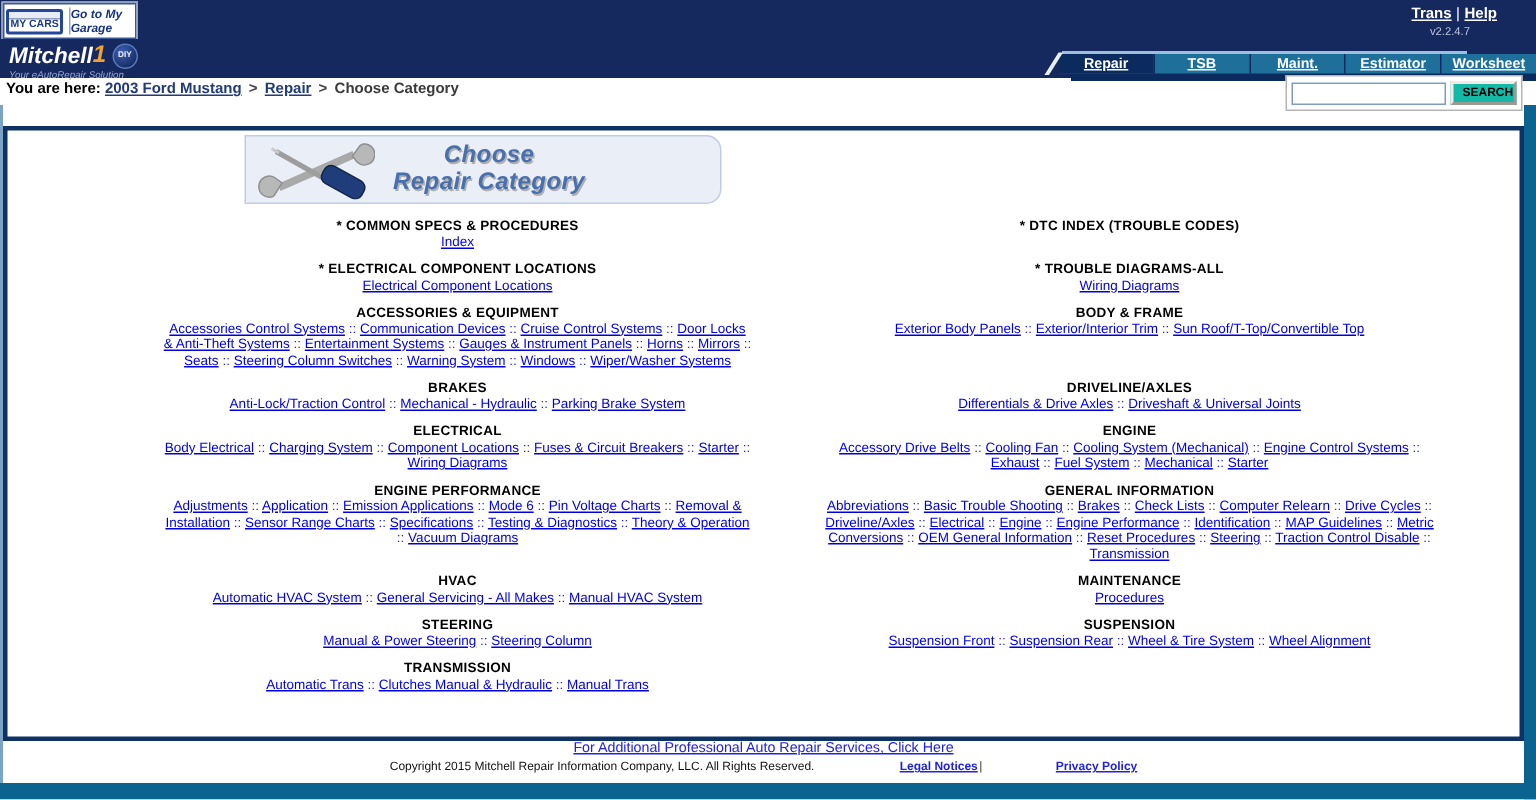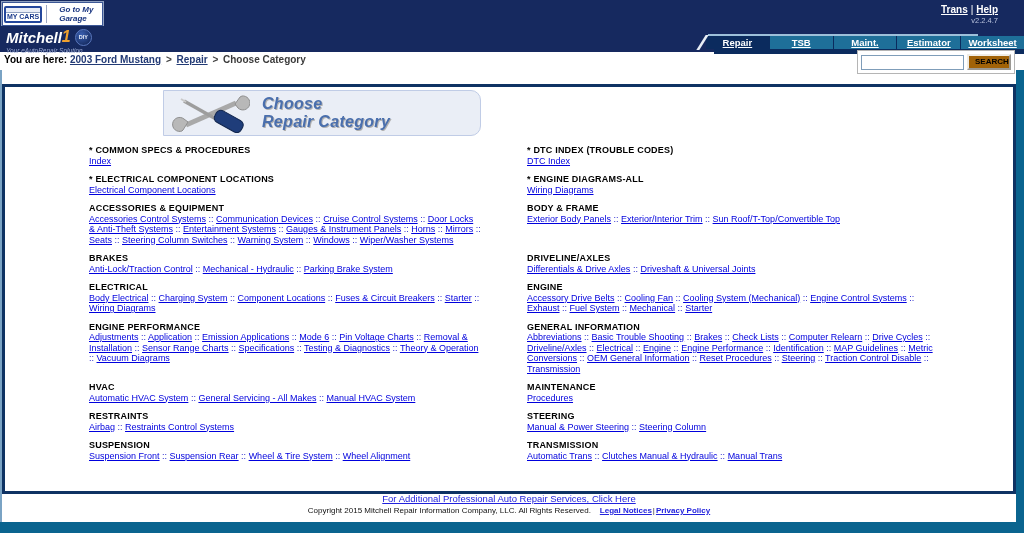--- a/index.html
+++ b/index.html
@@ -11,27 +11,27 @@
   #topbar{position:absolute;top:0;left:0;right:0;height:26px;background:#16295f;}
   #brandbar{position:absolute;top:26px;left:0;right:0;height:26px;background:#16295f;}
 
   
   #garage-btn{position:absolute;top:1px;left:1px;height:22px;background:#fff;
     border:1px solid #8fa0c0;outline:1px solid #44untitled;display:flex;align-items:center;
     padding:1px 4px 1px 2px;gap:4px;cursor:pointer;box-shadow:0 0 0 1px #3c5796 inset;}
   .plate{border:2px solid #24479c;border-radius:2px;background:#fff;display:flex;flex-direction:column;align-items:center;min-width:30px;}
   .plate-top{width:100%;height:4px;background:#e8ecf6;border-bottom:1px solid #8fa0c0;}
   .plate-text{font-size:7px;font-weight:bold;color:#1a3a8c;letter-spacing:0px;padding:0 1px;line-height:8px;}
-  .garage-label{font-size:8px;font-weight:bold;font-style:italic;color:#17337f;line-height:9px;border-left:1px solid #9aa5c0;padding-left:12px;width:40px;}
+  .garage-label{font-size:8px;font-weight:bold;font-style:italic;color:#17337f;line-height:9px;border-left:1px solid #9aa5c0;padding-left:0;width:40px;}
 
   
   #session-links{position:absolute;top:4px;right:26px;font-size:10px;font-weight:bold;color:#fff;}
   #session-links a{color:#fff;text-decoration:underline;cursor:pointer;}
   #session-links .pipe{color:#fff;font-weight:normal;padding:0 3px;}
-  #version{position:absolute;top:16px;right:26px;font-size:7.5px;color:#b9c3dd;}
+  #version{position:absolute;top:16px;right:44px;font-size:7.5px;color:#b9c3dd;}
 
   
   #logo{position:absolute;top:2px;left:6px;}
   #logo-line{display:flex;align-items:center;}
   .brand{font-size:15px;font-weight:bold;font-style:italic;color:#fff;letter-spacing:0px;}
   .brand-one{font-size:16px;font-weight:bold;font-style:italic;color:#f0a12e;}
   .globe-badge{width:15px;height:15px;border-radius:50%;margin-left:4px;
     background:radial-gradient(circle at 35% 30%, #3a5fb0, #0d1f4e);
     border:1px solid #5b79c0;color:#e8edf8;font-size:5.5px;font-weight:bold;
     display:flex;align-items:center;justify-content:center;}
@@ -50,51 +50,51 @@
   
   #breadcrumb{position:absolute;top:54px;left:4px;font-size:10px;color:#000;}
   #breadcrumb .bc-prefix{font-weight:bold;color:#000;}
   #breadcrumb a{font-weight:bold;color:#223a75;text-decoration:underline;cursor:pointer;}
   #breadcrumb .bc-sep{color:#444;font-weight:bold;padding:0 2px;}
   #breadcrumb .bc-current{font-weight:bold;color:#3a3a3a;}
 
   #search-box{position:absolute;top:50px;right:9px;width:150px;height:20px;background:#fff;
     border:1px solid #b5b5b5;display:flex;align-items:center;gap:3px;padding:1px 3px;z-index:5;}
   #search-input{flex:1;height:13px;border:1px solid #7f9db9;font-size:10px;padding:0 2px;min-width:10px;}
-  #search-btn{width:44px;height:16px;background:#a16207;border:2px outset #efece5;
+  #search-btn{width:44px;height:16px;background:#14b8a6;border:2px outset #efece5;
     font-size:8px;font-weight:bold;color:#000;font-family:"Liberation Sans",sans-serif;cursor:pointer;line-height:10px;}
 
   
   #left-frame{position:absolute;left:0;top:70px;width:2px;bottom:11px;background:#7aa3c4;}
   #right-frame{position:absolute;right:0;top:70px;width:8px;bottom:0;background:#0a648f;}
   #bottom-bar{position:absolute;left:0;right:0;bottom:0;height:11px;background:#0a648f;}
 
   
-  #content{position:absolute;left:2px;right:8px;top:84px;height:404px;background:#fff;border:3px solid #0e3263;}
+  #content{position:absolute;left:2px;right:8px;top:84px;height:404px;background:#fff;border:3px solid #0e3263;text-align:center;}
 
   
   #banner{position:absolute;left:158px;top:3px;width:300px;height:42px;background:#eaeef6;
     border:1px solid #c0cce6;border-radius:0 10px 10px 0;display:flex;align-items:center;padding:1px 8px;gap:12px;}
   #banner-title{font-size:16px;font-weight:bold;font-style:italic;color:#4a6fad;
     line-height:18px;text-shadow:1px 1px 0 #b0b0b0;letter-spacing:0.3px;}
 
   
-  #categories{position:absolute;left:84px;top:58px;display:grid;
+  #categories{position:absolute;left:104px;top:58px;display:grid;
     grid-template-columns:392px 412px;column-gap:46px;row-gap:8px;}
   .cat-cell{font-size:9px;line-height:10.5px;}
   .cat-heading{font-weight:bold;color:#000;letter-spacing:0.2px;}
   .cat-links a{color:#0000dd;text-decoration:underline;cursor:pointer;}
   .sep{color:#2222cc;}
 
   
   #footer{position:absolute;left:2px;right:8px;top:493px;text-align:center;}
   #footer-services{font-size:9.5px;}
   #footer-services a{color:#2222dd;text-decoration:underline;cursor:pointer;}
   #footer-copy{font-size:8px;color:#111;margin-top:2px;}
-  #footer-copy a{color:#2222dd;text-decoration:underline;cursor:pointer;font-weight:bold;}
+  #footer-copy a{color:#2222dd;text-decoration:underline;cursor:pointer;font-weight:bold;margin-left:48px;}
   #footer-copy .pipe{color:#333;padding:0 1px;}
   #footer-top{font-size:9.5px;font-weight:bold;color:#2222cc;margin-top:17px;}
   #footer-top a{color:#2222cc;text-decoration:underline;cursor:pointer;}
 </style>
 </head>
 <body>
 
 <div id="topbar">
   <div id="garage-btn">
     <span class="plate">
@@ -169,28 +169,27 @@
     </div>
   </div>
 
   <div id="categories">
       <div class="cat-cell">
         <div class="cat-heading">* COMMON SPECS &amp; PROCEDURES</div>
         <div class="cat-links"><a href="#">Index</a></div>
       </div>
       <div class="cat-cell">
         <div class="cat-heading">* DTC INDEX (TROUBLE CODES)</div>
-        <div class="cat-links"><a href="#">DTC Index</a></div>
       </div>
       <div class="cat-cell">
         <div class="cat-heading">* ELECTRICAL COMPONENT LOCATIONS</div>
         <div class="cat-links"><a href="#">Electrical Component Locations</a></div>
       </div>
       <div class="cat-cell">
-        <div class="cat-heading">* ENGINE DIAGRAMS-ALL</div>
+        <div class="cat-heading">* TROUBLE DIAGRAMS-ALL</div>
         <div class="cat-links"><a href="#">Wiring Diagrams</a></div>
       </div>
       <div class="cat-cell">
         <div class="cat-heading">ACCESSORIES &amp; EQUIPMENT</div>
         <div class="cat-links"><a href="#">Accessories Control Systems</a><span class="sep"> :: </span><a href="#">Communication Devices</a><span class="sep"> :: </span><a href="#">Cruise Control Systems</a><span class="sep"> :: </span><a href="#">Door Locks &amp; Anti-Theft Systems</a><span class="sep"> :: </span><a href="#">Entertainment Systems</a><span class="sep"> :: </span><a href="#">Gauges &amp; Instrument Panels</a><span class="sep"> :: </span><a href="#">Horns</a><span class="sep"> :: </span><a href="#">Mirrors</a><span class="sep"> :: </span><a href="#">Seats</a><span class="sep"> :: </span><a href="#">Steering Column Switches</a><span class="sep"> :: </span><a href="#">Warning System</a><span class="sep"> :: </span><a href="#">Windows</a><span class="sep"> :: </span><a href="#">Wiper/Washer Systems</a></div>
       </div>
       <div class="cat-cell">
         <div class="cat-heading">BODY &amp; FRAME</div>
         <div class="cat-links"><a href="#">Exterior Body Panels</a><span class="sep"> :: </span><a href="#">Exterior/Interior Trim</a><span class="sep"> :: </span><a href="#">Sun Roof/T-Top/Convertible Top</a></div>
       </div>
@@ -218,24 +217,20 @@
         <div class="cat-heading">GENERAL INFORMATION</div>
         <div class="cat-links"><a href="#">Abbreviations</a><span class="sep"> :: </span><a href="#">Basic Trouble Shooting</a><span class="sep"> :: </span><a href="#">Brakes</a><span class="sep"> :: </span><a href="#">Check Lists</a><span class="sep"> :: </span><a href="#">Computer Relearn</a><span class="sep"> :: </span><a href="#">Drive Cycles</a><span class="sep"> :: </span><a href="#">Driveline/Axles</a><span class="sep"> :: </span><a href="#">Electrical</a><span class="sep"> :: </span><a href="#">Engine</a><span class="sep"> :: </span><a href="#">Engine Performance</a><span class="sep"> :: </span><a href="#">Identification</a><span class="sep"> :: </span><a href="#">MAP Guidelines</a><span class="sep"> :: </span><a href="#">Metric Conversions</a><span class="sep"> :: </span><a href="#">OEM General Information</a><span class="sep"> :: </span><a href="#">Reset Procedures</a><span class="sep"> :: </span><a href="#">Steering</a><span class="sep"> :: </span><a href="#">Traction Control Disable</a><span class="sep"> :: </span><a href="#">Transmission</a></div>
       </div>
       <div class="cat-cell">
         <div class="cat-heading">HVAC</div>
         <div class="cat-links"><a href="#">Automatic HVAC System</a><span class="sep"> :: </span><a href="#">General Servicing - All Makes</a><span class="sep"> :: </span><a href="#">Manual HVAC System</a></div>
       </div>
       <div class="cat-cell">
         <div class="cat-heading">MAINTENANCE</div>
         <div class="cat-links"><a href="#">Procedures</a></div>
-      </div>
-      <div class="cat-cell">
-        <div class="cat-heading">RESTRAINTS</div>
-        <div class="cat-links"><a href="#">Airbag</a><span class="sep"> :: </span><a href="#">Restraints Control Systems</a></div>
       </div>
       <div class="cat-cell">
         <div class="cat-heading">STEERING</div>
         <div class="cat-links"><a href="#">Manual &amp; Power Steering</a><span class="sep"> :: </span><a href="#">Steering Column</a></div>
       </div>
       <div class="cat-cell">
         <div class="cat-heading">SUSPENSION</div>
         <div class="cat-links"><a href="#">Suspension Front</a><span class="sep"> :: </span><a href="#">Suspension Rear</a><span class="sep"> :: </span><a href="#">Wheel &amp; Tire System</a><span class="sep"> :: </span><a href="#">Wheel Alignment</a></div>
       </div>
       <div class="cat-cell">

